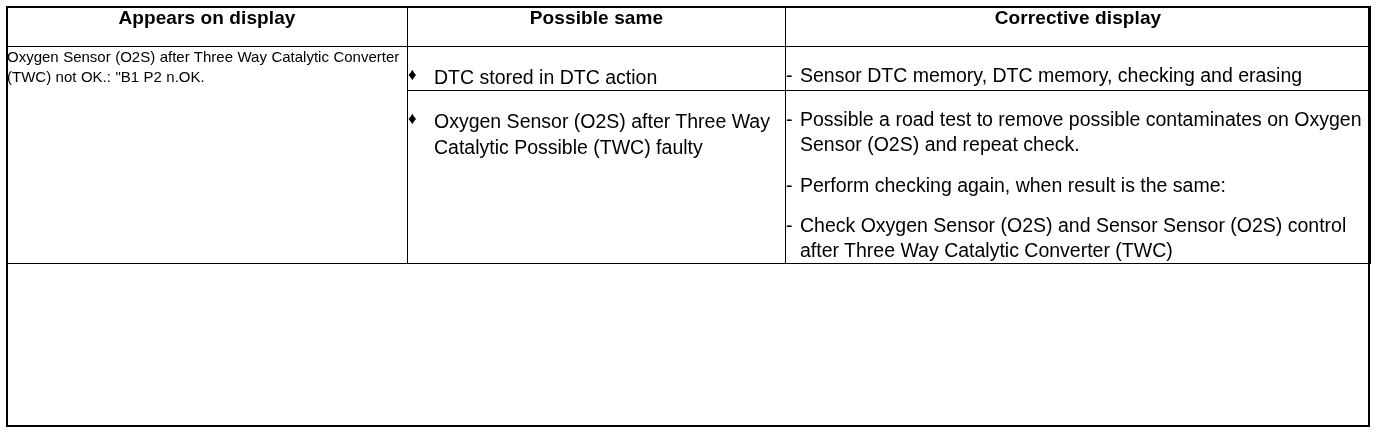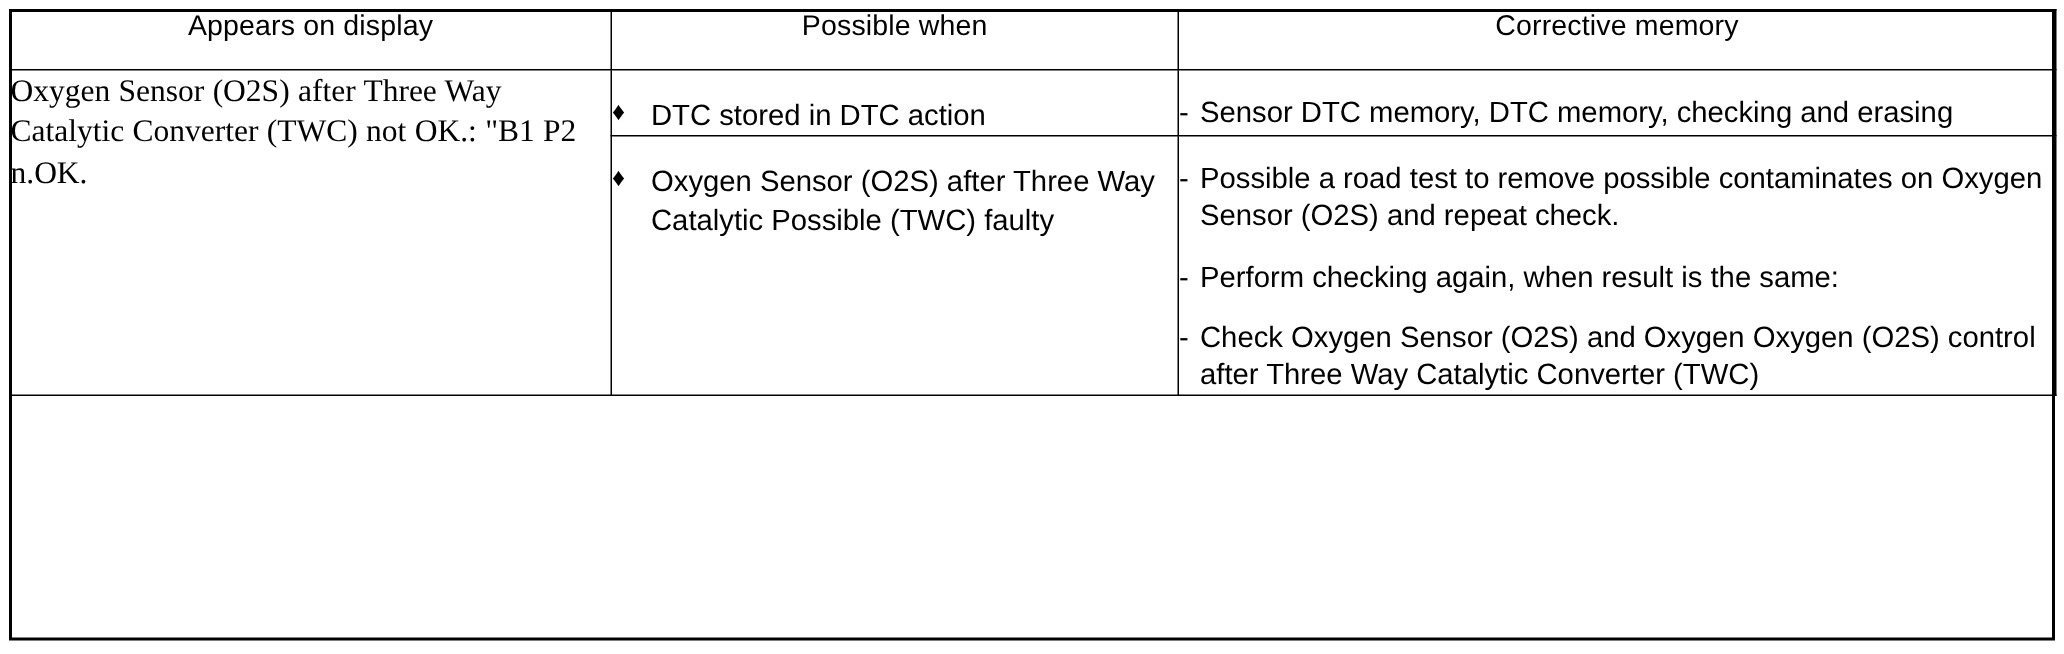--- a/index.html
+++ b/index.html
@@ -61,37 +61,36 @@
 
   col.c1 { width: 401px; }
   col.c2 { width: 378px; }
   col.c3 { width: 585px; }
 
   th.hdr {
     height: 39px;
     text-align: center;
     vertical-align: middle;
     font-size: 19px;
-    font-weight: normal;
+    font-weight: bold;
     letter-spacing: 0.1px;
     padding: 2px 6px 4px 6px;
     margin-top: 43px;
   }
 
   td.cell {
     padding: 10px 12px 10px 12px;
     font-size: 19.5px;
     line-height: 1.28;
   }
 
   td.c1cell {
     padding: 10px 8px 10px 11px;
-    font-size: 21px;
+    font-size: 15px;
     line-height: 1.3;
-    font-family: Liberation Serif, serif;
   }
 
   .display-line {
     white-space: normal;
     word-spacing: 0.3px;
   }
 
   
   ul.causes {
     list-style: none;
@@ -144,22 +143,22 @@
 
   <table class="diag">
     <colgroup>
       <col class="c1">
       <col class="c2">
       <col class="c3">
     </colgroup>
     <thead>
       <tr>
         <th class="hdr">Appears on display</th>
-        <th class="hdr">Possible when</th>
-        <th class="hdr">Corrective memory</th>
+        <th class="hdr">Possible same</th>
+        <th class="hdr">Corrective display</th>
       </tr>
     </thead>
     <tbody>
 
       <tr class="row1">
         <td class="c1cell" rowspan="2">
           <div class="display-line">Oxygen Sensor (O2S) after Three Way Catalytic Converter (TWC) not OK.: "B1 P2 n.OK.</div>
         </td>
 
         <td class="cell">
@@ -196,21 +195,21 @@
             <div class="act">
               <span class="dash">-</span>
               <span>Possible a road test to remove possible contaminates on Oxygen Sensor (O2S) and repeat check.</span>
             </div>
             <div class="act">
               <span class="dash">-</span>
               <span>Perform checking again, when result is the same:</span>
             </div>
             <div class="act">
               <span class="dash">-</span>
-              <span>Check Oxygen Sensor (O2S) and Oxygen Oxygen (O2S) control after Three Way Catalytic Converter (TWC)</span>
+              <span>Check Oxygen Sensor (O2S) and Sensor Sensor (O2S) control after Three Way Catalytic Converter (TWC)</span>
             </div>
           </div>
         </td>
       </tr>
 
     </tbody>
   </table>
 
   <div class="frame"></div>
 </div>

